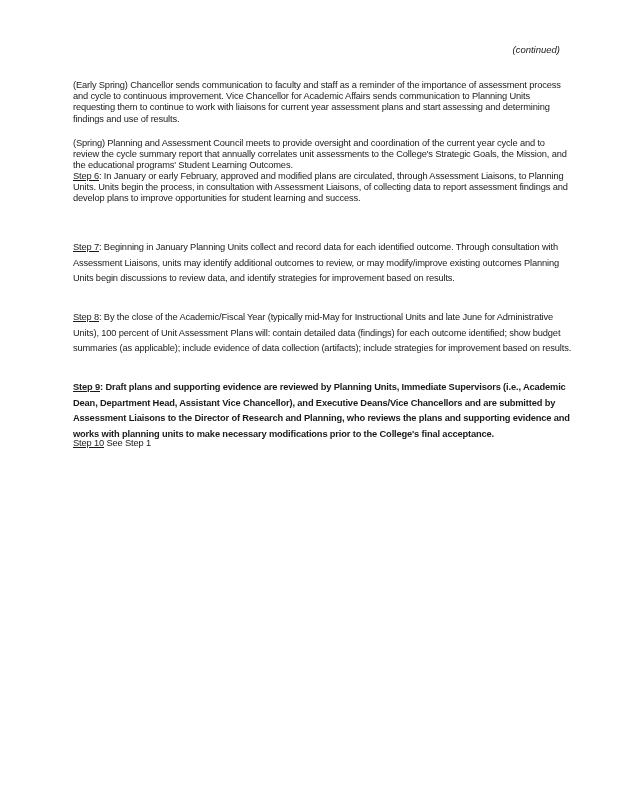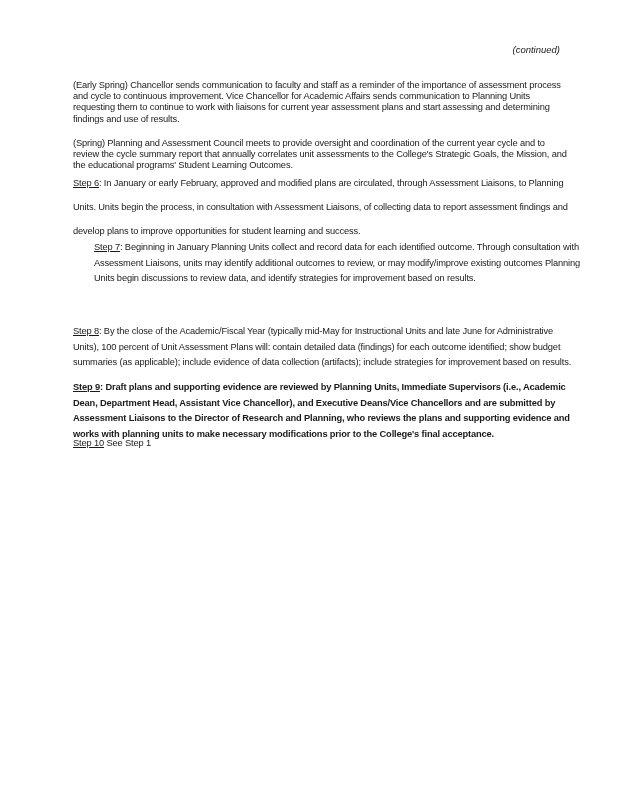--- a/index.html
+++ b/index.html
@@ -21,29 +21,29 @@
   <div class="continued">(continued)</div>
 
   <div class="block tight" style="top:80px;">
     <p>(Early Spring) Chancellor sends communication to faculty and staff as a reminder of the importance of assessment process and cycle to continuous improvement. Vice Chancellor for Academic Affairs sends communication to Planning Units requesting them to continue to work with liaisons for current year assessment plans and start assessing and determining findings and use of results.</p>
   </div>
 
   <div class="block tight" style="top:138px;">
     <p>(Spring) Planning and Assessment Council meets to provide oversight and coordination of the current year cycle and to review the cycle summary report that annually correlates unit assessments to the College's Strategic Goals, the Mission, and the educational programs' Student Learning Outcomes.</p>
   </div>
 
-  <div class="block" style="top:171px; line-height:24px;">
+  <div class="block" style="top:171px; line-height:11px;">
     <p><span class="step-label">Step 6</span><span>:</span><span>  In January or early February, approved and modified plans are circulated, through Assessment Liaisons, to Planning Units. Units begin the process, in consultation with Assessment Liaisons, of collecting data to report assessment findings and develop plans to improve opportunities for student learning and success.</span></p>
   </div>
 
-  <div class="block loose" style="top:240px;margin-left:21px;">
+  <div class="block loose" style="top:240px;">
     <p><span class="step-label">Step 7</span><span>:</span><span>  Beginning in January Planning Units collect and record data for each identified outcome. Through consultation with Assessment Liaisons, units may identify additional outcomes to review, or may modify/improve existing outcomes Planning Units begin discussions to review data, and identify strategies for improvement based on results.</span></p>
   </div>
 
-  <div class="block loose" style="top:324px;">
+  <div class="block loose" style="top:310px;">
     <p><span class="step-label">Step 8</span><span>:</span><span>  By the close of the Academic/Fiscal Year (typically mid-May for Instructional Units and late June for Administrative Units), 100 percent of Unit Assessment Plans will: contain detailed data (findings) for each outcome identified; show budget summaries (as applicable); include evidence of data collection (artifacts); include strategies for improvement based on results.</span></p>
   </div>
 
   <div class="block loose" style="top:380px;font-weight:bold;">
     <p><span class="step-label">Step 9</span><span>:</span><span> Draft plans and supporting evidence are reviewed by Planning Units, Immediate Supervisors (i.e., Academic Dean, Department Head, Assistant Vice Chancellor), and Executive Deans/Vice Chancellors and are submitted by Assessment Liaisons to the Director of Research and Planning, who reviews the plans and supporting evidence and works with planning units to make necessary modifications prior to the College's final acceptance.</span></p>
   </div>
 
   <div class="block loose" style="top:436px;">
     <p><span class="step-label">Step 10</span><span></span><span>  See Step 1</span></p>
   </div>

